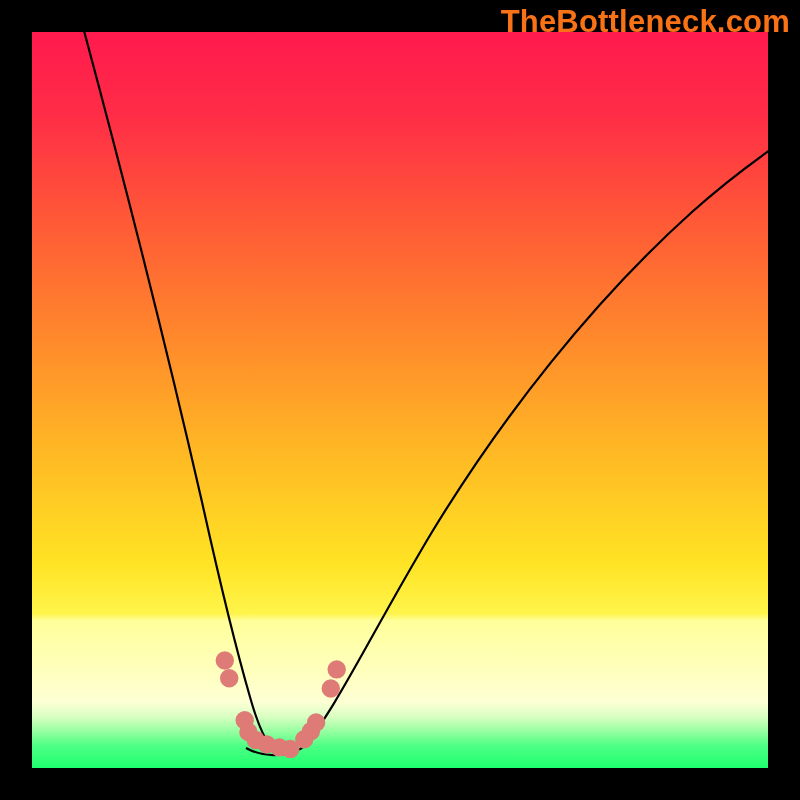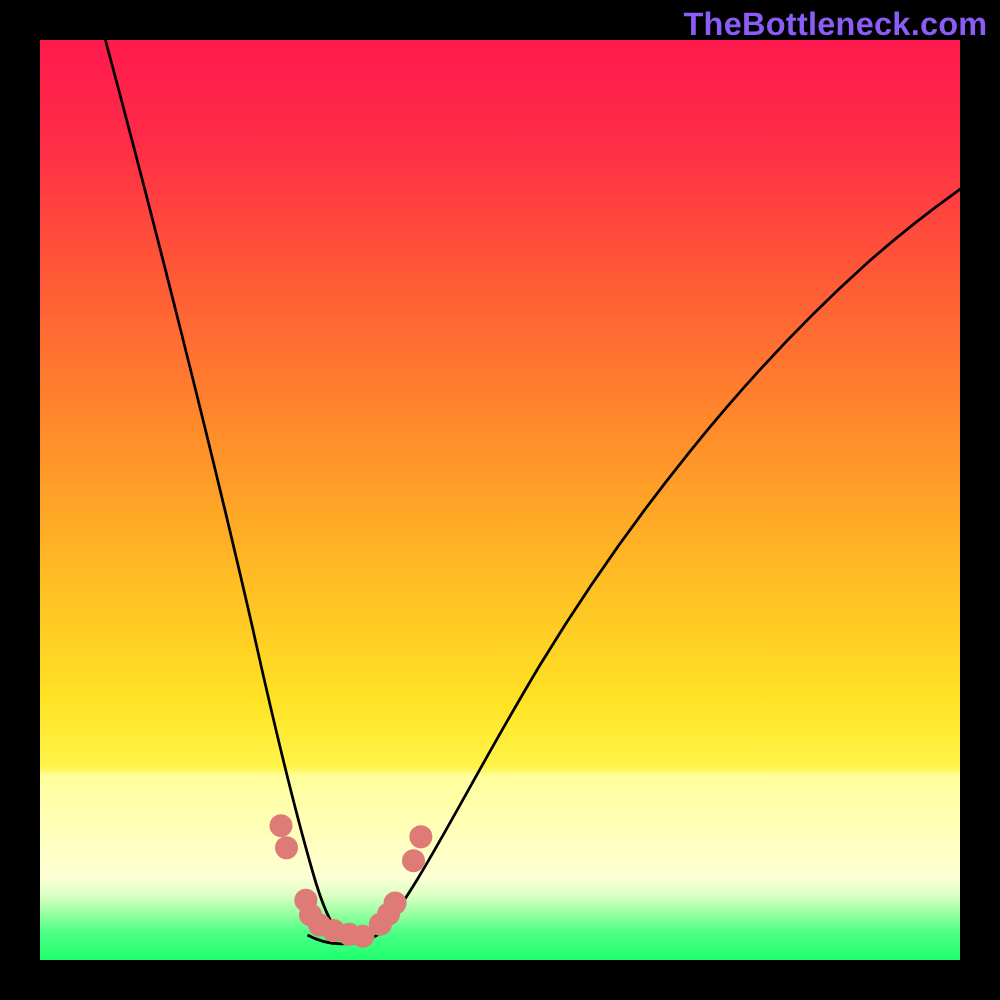--- a/index.html
+++ b/index.html
@@ -29,22 +29,22 @@
   }
   .plot svg {
     display: block;
     width: 100%;
     height: 100%;
   }
   .watermark {
     position: absolute;
     top: 4px;
     right: 10px;
-    color: #8b5cf6;
-    font-size: 26px;
+    color: #f97316;
+    font-size: 31px;
     font-weight: 600;
     letter-spacing: 0.2px;
     font-family: Arial, Helvetica, sans-serif;
   }
 </style>
 </head>
 <body>
 
 <div class="frame">
 

